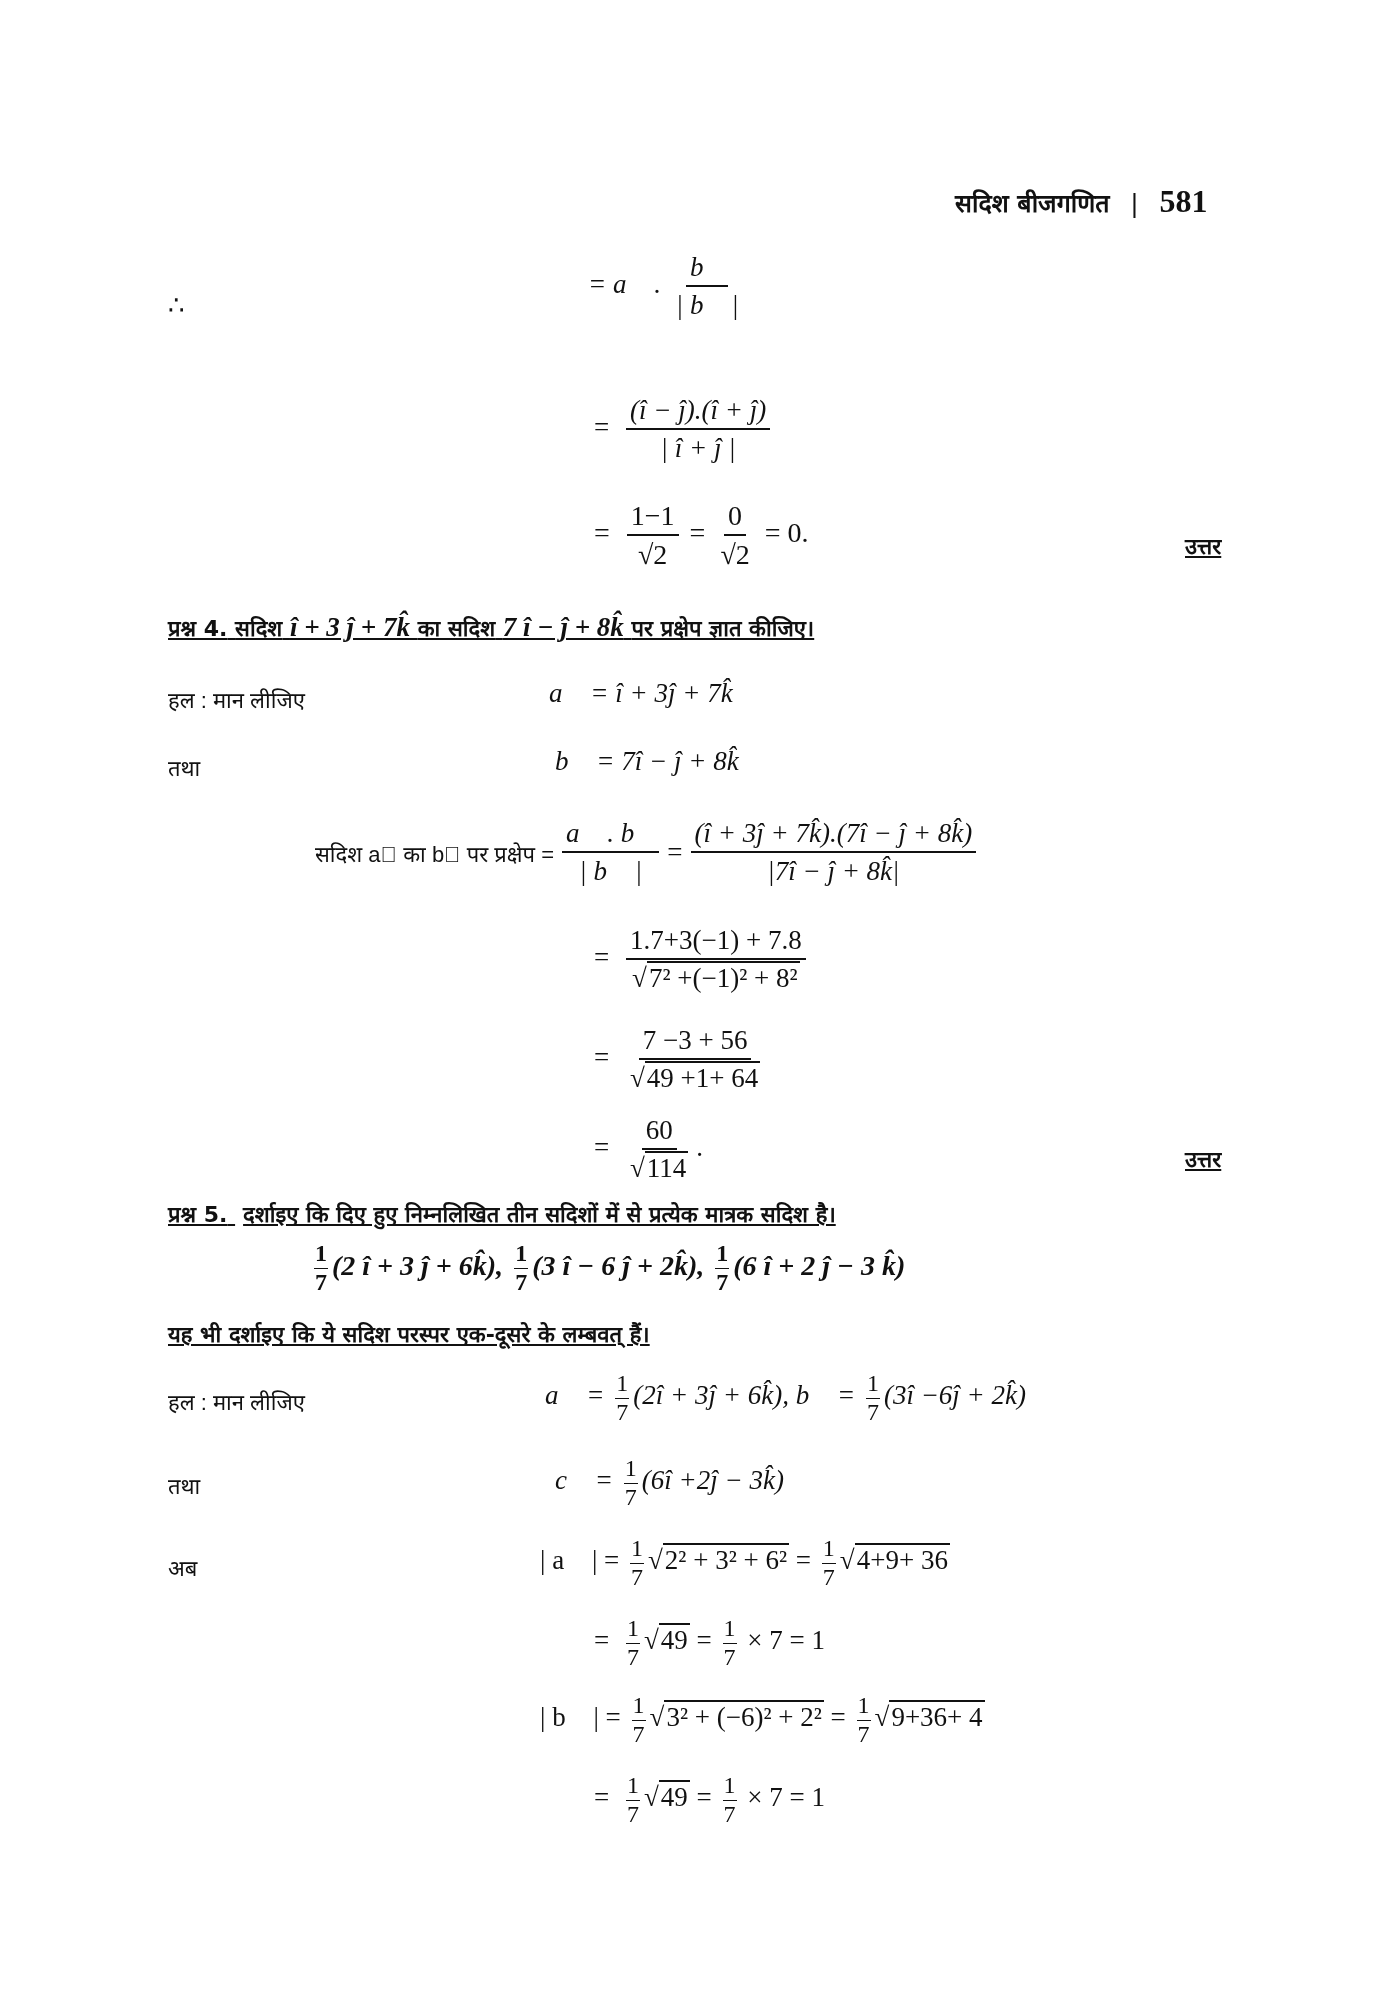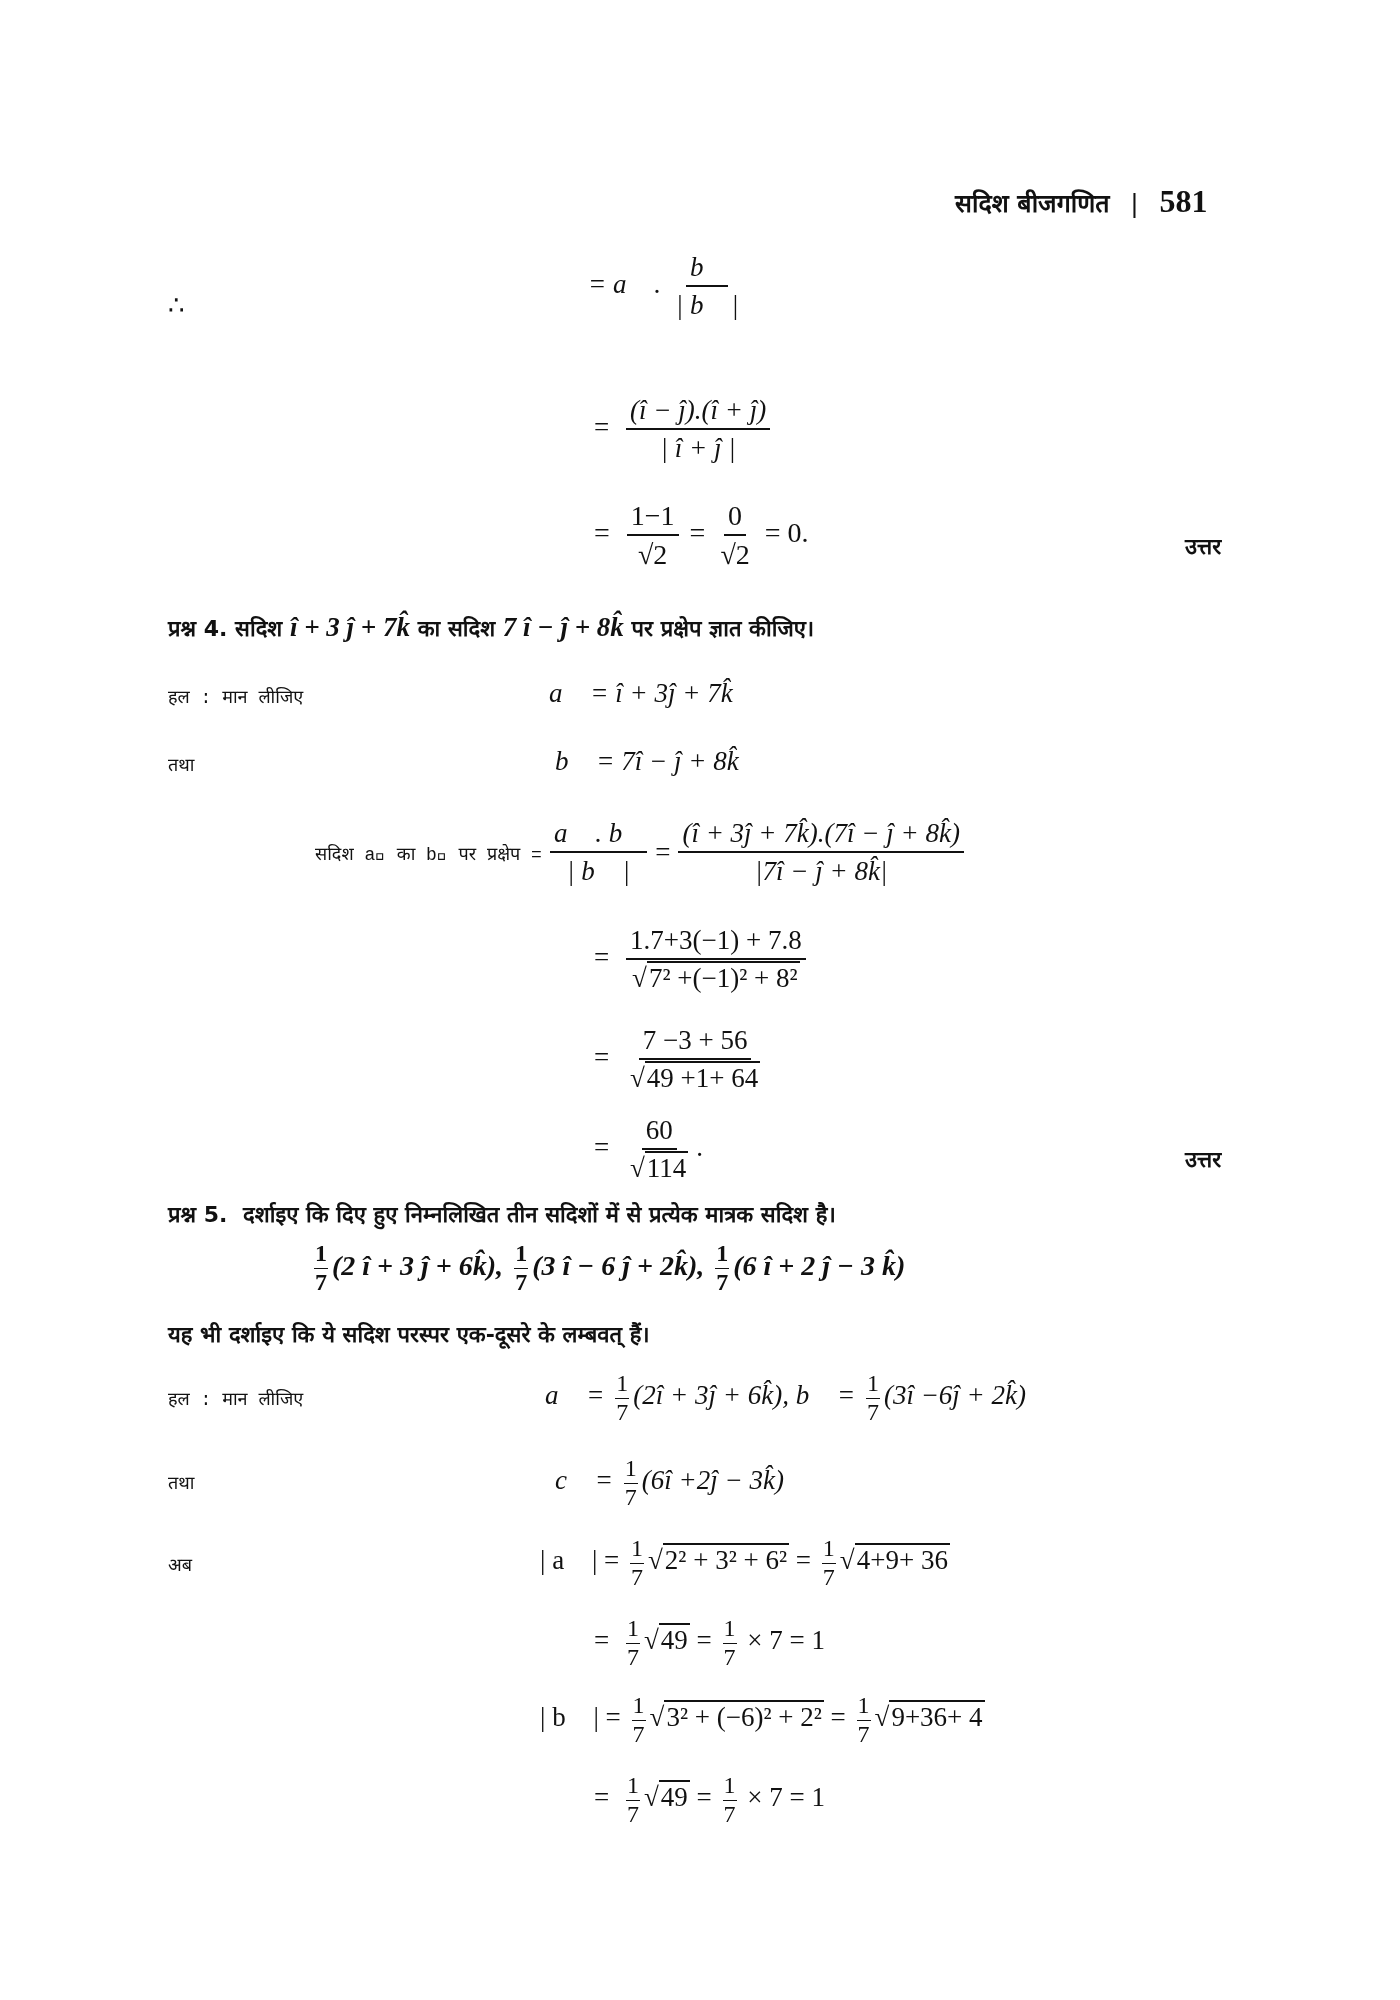--- a/index.html
+++ b/index.html
@@ -1,21 +1,21 @@
 <!DOCTYPE html>
 <html><head>
 <meta charset="utf-8">
 <style>
   html, body { margin:0; padding:0; }
   body { width:1400px; height:2000px; background:#ffffff; position:relative; overflow:hidden;
          font-family:"Liberation Serif", "DejaVu Serif", serif; color:#111; }
   .abs { position:absolute; white-space:nowrap; }
   .hdr { font-family:"DejaVu Sans", sans-serif; font-weight:bold; font-size:25px; }
-  .hi { font-family:Liberation Mono, monospace; font-size:18px; }
-  .hib { font-family:"DejaVu Sans", sans-serif; font-size:22px; font-weight:bold; }
+  .hi { font-family:Liberation Sans, sans-serif; font-size:22px; }
+  .hib { font-family:"DejaVu Sans", sans-serif; font-size:22px; font-weight:bold;text-decoration:underline; }
   .m { font-family:"Liberation Serif", serif; font-size:27px; font-style:italic; }
   .mb { font-family:"Liberation Serif", serif; font-size:28px; font-weight:bold; }
   .n { font-style:normal; }
   .frac { display:inline-flex; flex-direction:column; align-items:center; vertical-align:middle; margin:0 4px; }
   .frac > .num { border-bottom:2px solid #111; padding:0 4px 2px; line-height:1.15; }
   .frac > .den { padding:3px 4px 0; line-height:1.15; }
   .small-frac { font-size:24px; }
   .small-frac > .num { padding:0 1px 0; border-bottom-width:1.5px; }
   .small-frac > .den { padding:0 1px; }
   .sqrt { display:inline-block; }

